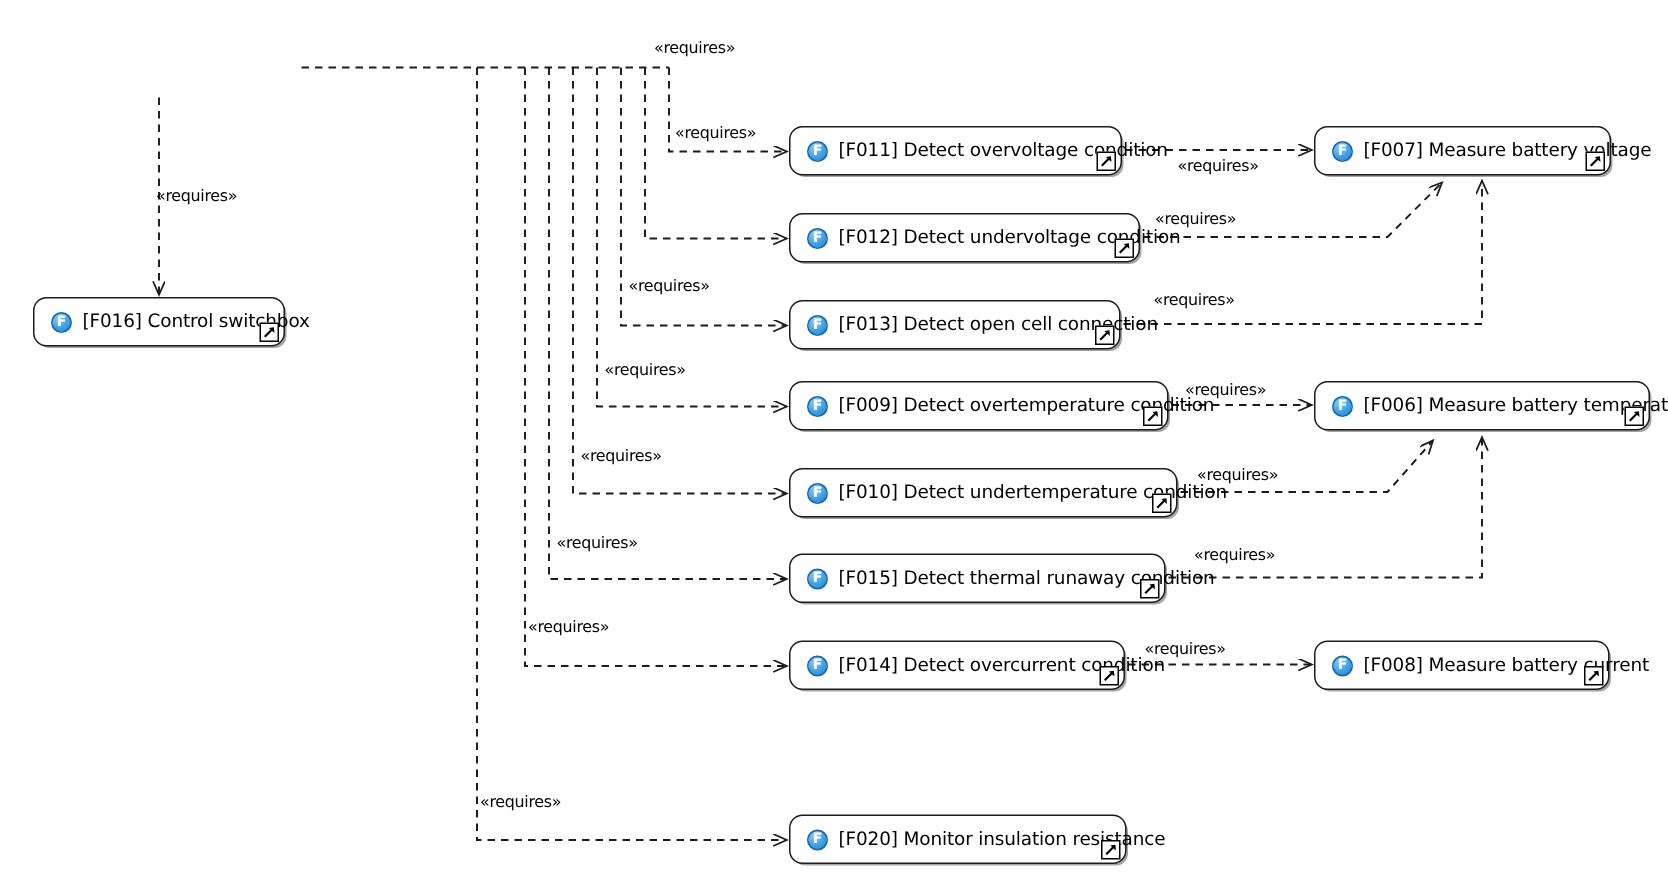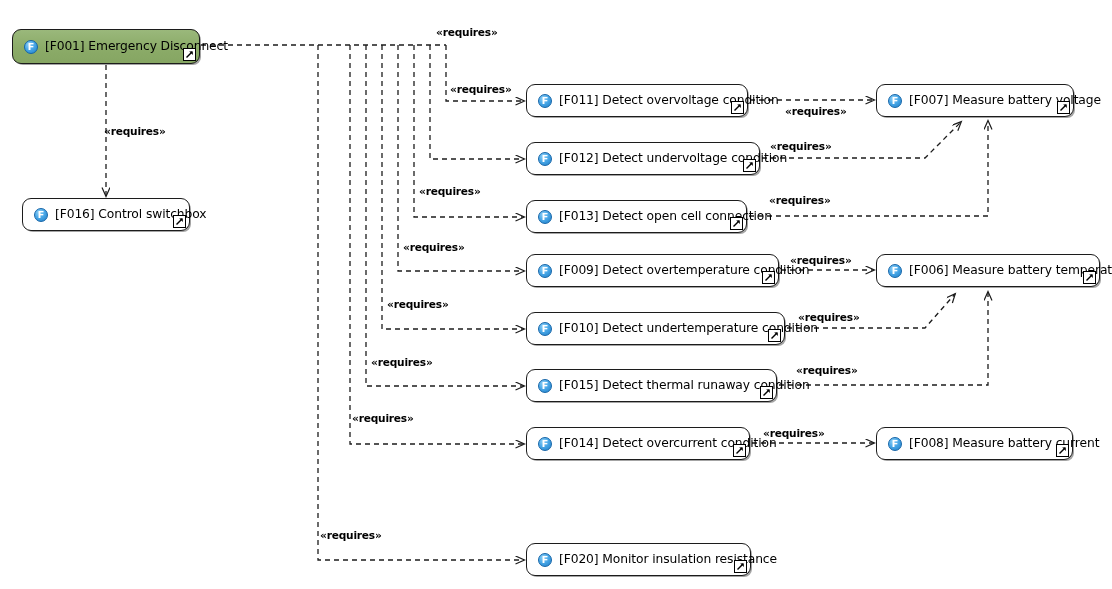--- a/index.html
+++ b/index.html
@@ -78,21 +78,21 @@
     height: 13px;
     border: 1px solid #000000;
     background: #ffffff;
     box-sizing: border-box;
   }
   .resize-corner svg { display: block; }
   .wire-label {
     position: absolute;
     font-size: 10.6px;
     color: #000000;
-    font-weight: bold;
+    font-weight: normal;
     white-space: nowrap;
     line-height: 1;
     letter-spacing: -0.2px;
   }
 </style>
 </head>
 <body>
 
 <div id="canvas">
 
@@ -126,30 +126,20 @@
       <path d="M749,216 L988,216 L988,121" marker-end="url(#arrowOpen)"></path>
 
       <path d="M781,270 L874,270" marker-end="url(#arrowOpen)"></path>
       <path d="M787,328 L925,328 L955,294" marker-end="url(#arrowOpen)"></path>
       <path d="M779,385 L988,385 L988,292" marker-end="url(#arrowOpen)"></path>
 
       <path d="M752,443 L874,443" marker-end="url(#arrowOpen)"></path>
     </g>
   </svg>
 
-  <div class="node green" style="left:12px; top:29px; width:188px; height:35px;">
-    <span class="f-icon"></span>
-    <span class="node-label">[F001] Emergency Disconnect</span>
-    <span class="resize-corner">
-      <svg width="11" height="11" viewBox="0 0 11 11">
-        <path d="M2.5,8.5 L8,3" stroke="#000" stroke-width="1.4" fill="none"></path>
-        <path d="M8.6,2.2 L9,6 L5.2,2.6 Z" fill="#000"></path>
-      </svg>
-    </span>
-  </div>
 
   <div class="node" style="left:22px; top:198px; width:168px; height:33px;">
     <span class="f-icon"></span>
     <span class="node-label">[F016] Control switchbox</span>
     <span class="resize-corner">
       <svg width="11" height="11" viewBox="0 0 11 11">
         <path d="M2.5,8.5 L8,3" stroke="#000" stroke-width="1.4" fill="none"></path>
         <path d="M8.6,2.2 L9,6 L5.2,2.6 Z" fill="#000"></path>
       </svg>
     </span>

